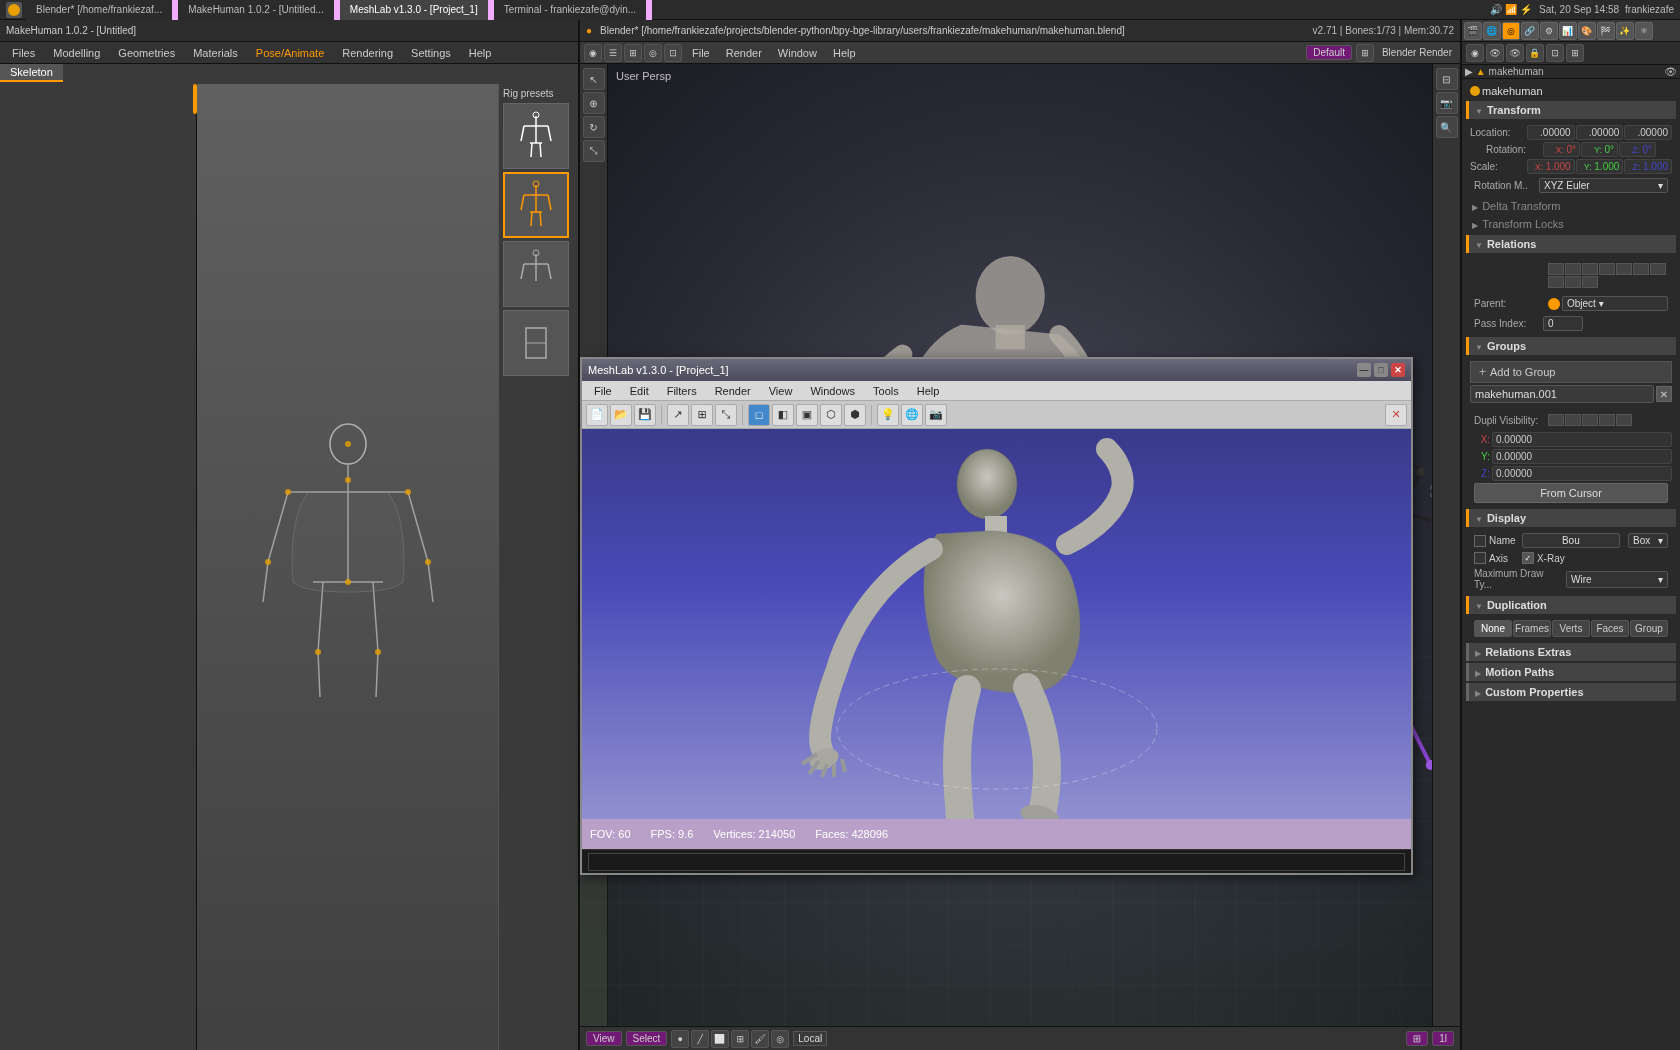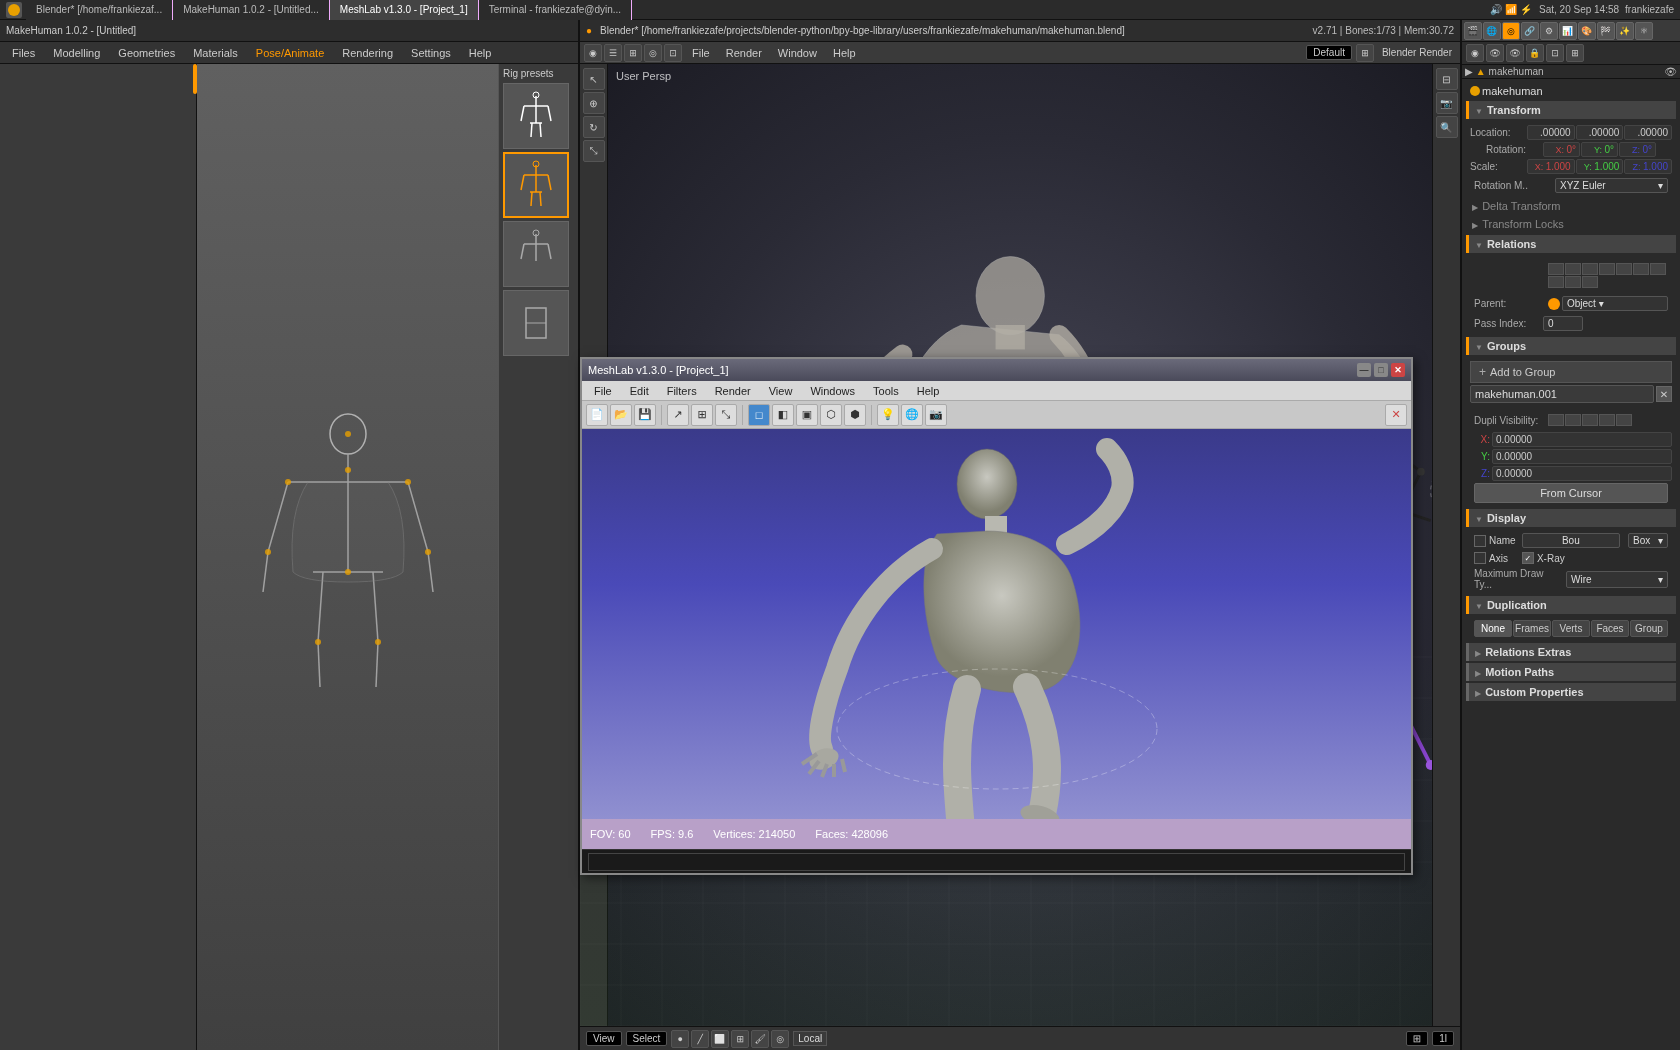--- a/index.html
+++ b/index.html
@@ -35,21 +35,21 @@
       display: flex;
       flex: 1;
     }
     .top-bar-tab {
       padding: 0 10px;
       height: 20px;
       line-height: 20px;
       font-size: 10px;
       color: #bbb;
       background: #2b2b2b;
-      border-right: 1px solid #f0abfc;
+      border-right: 6px solid #f0abfc;
       cursor: pointer;
       white-space: nowrap;
       overflow: hidden;
       text-overflow: ellipsis;
     }
     .top-bar-tab.active { background: #444; color: #fff; }
     .top-bar-right {
       display: flex;
       align-items: center;
       gap: 6px;
@@ -691,21 +691,21 @@
       height: 24px;
       background: #333;
       border-top: 1px solid #111;
       display: flex;
       align-items: center;
       padding: 0 6px;
       gap: 4px;
     }
     .view-bottom-btn {
       padding: 1px 6px;
-      background: #000000;
+      background: #701a75;
       border: 1px solid #555;
       font-size: 10px;
       color: #ccc;
       cursor: pointer;
       border-radius: 2px;
     }
     .view-bottom-select {
       background: #3a3a3a;
       border: 1px solid #555;
       padding: 1px 4px;
@@ -760,21 +760,21 @@
       font-size: 10px;
       color: #ddd;
       border-radius: 2px;
       width: 40px;
     }
 
     
     .rot-mode-row {
       display: flex;
       align-items: center;
-      gap: 16px;
+      gap: 0;
       padding: 2px 4px;
     }
     .rot-mode-label { font-size: 10px; color: #aaa; width: 65px; }
     .rot-mode-val {
       flex: 1;
       background: #333;
       border: 1px solid #555;
       padding: 1px 4px;
       font-size: 10px;
       color: #ddd;
@@ -824,20 +824,23 @@
       <div class="mh-menu-item">Files</div>
       <div class="mh-menu-item">Modelling</div>
       <div class="mh-menu-item">Geometries</div>
       <div class="mh-menu-item">Materials</div>
       <div class="mh-menu-item highlighted">Pose/Animate</div>
       <div class="mh-menu-item">Rendering</div>
       <div class="mh-menu-item">Settings</div>
       <div class="mh-menu-item">Help</div>
     </div>
 
+    <div style="position:relative; height: 20px; background: #3a3a3a;">
+      <div class="skeleton-tab">Skeleton</div>
+    </div>
 
     <div class="mh-content">
 
 
       <div style="position:absolute; top:0; left:193px; width:4px; height:100%; background:#3a3a3a; border-right:1px solid #111;">
         <div style="position:absolute; top:0; left:0; width:4px; height:30px; background:#f90; border-radius:2px;"></div>
       </div>
 
       <div class="mh-viewport" style="margin-left:197px; margin-right:80px;">
         <svg width="180" height="290" viewBox="0 0 180 290">

